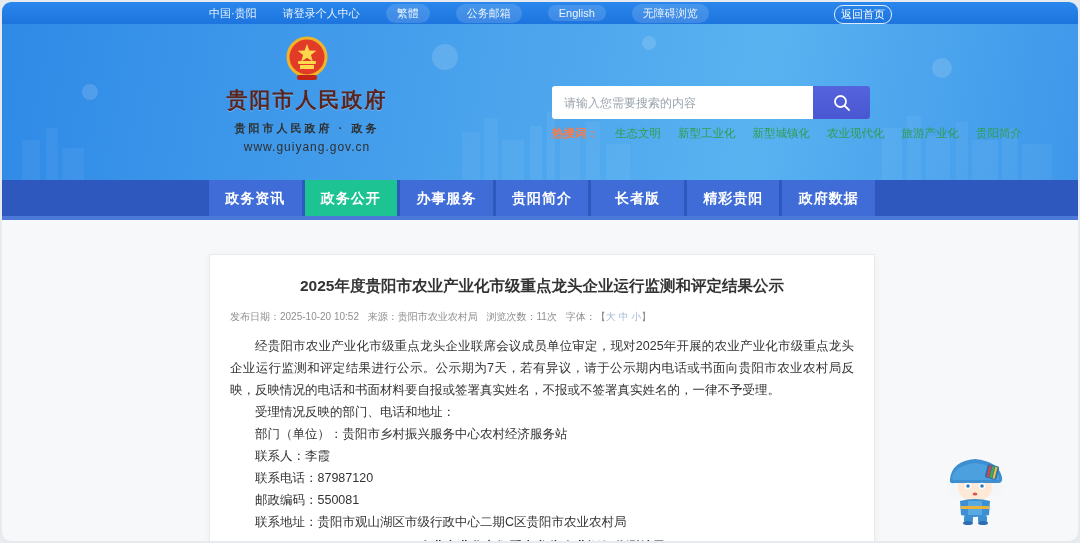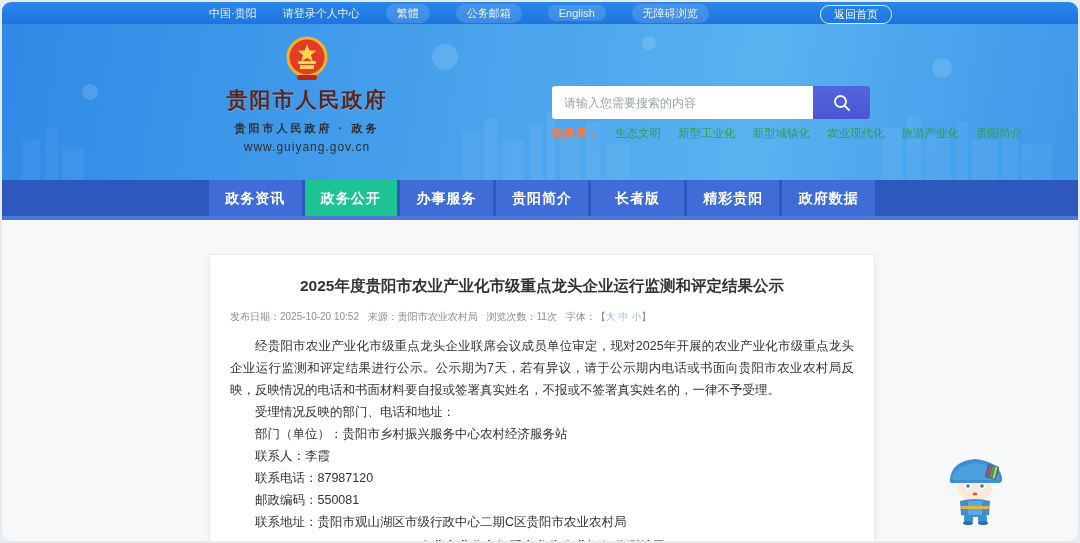--- a/index.html
+++ b/index.html
@@ -8,21 +8,21 @@
   .screen { position:relative; width:1076px; height:539px; margin:2px auto;
             border-radius:9px; overflow:hidden; background:#f6f8fa; }
 
   
   .topbar { position:relative; height:22px; background:linear-gradient(180deg,#2a87ec,#1d74de);
             display:flex; align-items:center; font-size:11px; color:#eaf3fd; }
   .topbar-links { display:flex; align-items:center; gap:26px; margin-left:207px; }
   .toplink { cursor:pointer; white-space:nowrap; }
   .toplink.pill { background:rgba(255,255,255,.14); border-radius:10px; padding:2px 11px; }
   .home-btn { position:absolute; right:186px; top:3px; border:1px solid rgba(255,255,255,.85);
-              border-radius:9px; padding:1px 13px; font-size:11px; color:#fff; cursor:pointer; }
+              border-radius:9px; padding:1px 6px; font-size:11px; color:#fff; cursor:pointer; }
 
   
   .banner { position:relative; height:156px;
             background:linear-gradient(100deg,#2f8ae7 0%,#4aa3ec 45%,#59b2f0 70%,#3e97ea 100%); }
   .banner .bubble { position:absolute; border-radius:50%; background:rgba(255,255,255,.14); }
   .city { position:absolute; bottom:0; left:0; width:100%; height:70px; opacity:.5; }
   .brand { position:absolute; left:210px; top:12px; width:190px; text-align:center; }
   .brand .emblem { display:block; margin:0 auto 4px; }
   .brand .site-title { font-size:21px; font-weight:bold; color:#5b241c; letter-spacing:2px;
                        text-shadow:0 1px 0 rgba(255,255,255,.25);font-family:Liberation Mono, monospace; }

